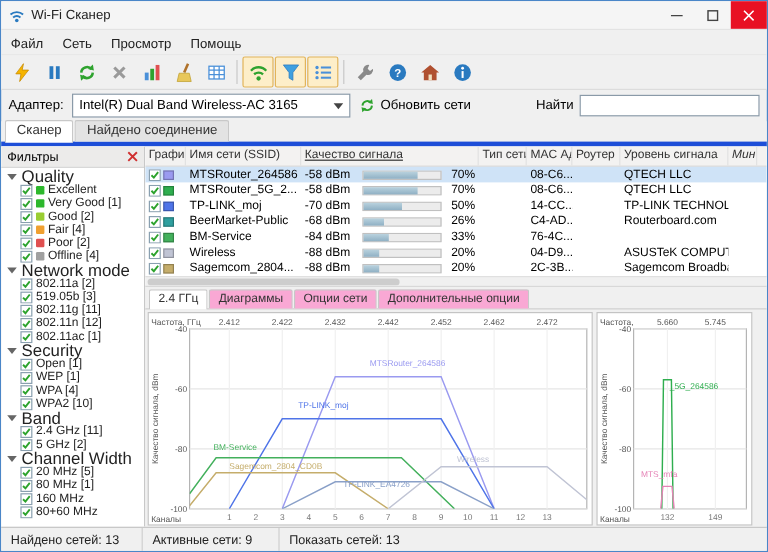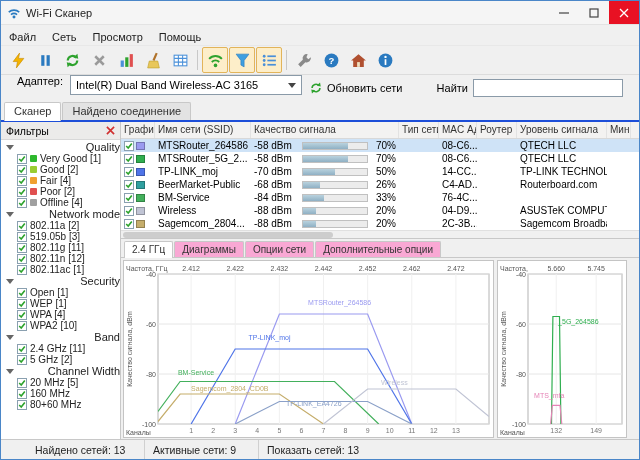--- a/index.html
+++ b/index.html
@@ -12,37 +12,37 @@
   .win-btn svg{width:10px;height:10px;}
   .win-btn.close{background:#e81123;}
   .menubar{height:20px;display:flex;align-items:flex-end;font-size:11px;background:#f0f0f0;flex:none;}
   .menu-item{padding:2px 8px;color:#222;}
   .toolbar{height:30px;display:flex;align-items:center;padding:0 4px;gap:1px;background:#f0f0f0;border-top:1px solid #e8e8e8;border-bottom:1px solid #dcdcdc;flex:none;}
   .tb-btn{width:26px;height:26px;display:flex;align-items:center;justify-content:center;border:1px solid transparent;border-radius:2px;}
   .tb-btn.active{background:#fdeec9;border-color:#e2b45a;}
   .tb-btn span{display:flex;}
   .tb-btn svg{width:17px;height:17px;}
   .tb-sep{width:1px;height:20px;background:#c8c8c8;margin:0 3px;}
-  .adapter-row{height:26px;display:flex;padding:0 16px;gap:7px;font-size:11px;flex:none;}
+  .adapter-row{height:26px;display:flex;align-items:center;padding:0 6px;gap:7px;font-size:11px;flex:none;}
   .select{width:232px;height:20px;background:#fff;border:1px solid #8a9aa8;display:flex;align-items:center;padding:0 5px;justify-content:space-between;}
   .sel-arrow{width:0;height:0;border-left:4px solid transparent;border-right:4px solid transparent;border-top:5px solid #444;}
   .refresh-net{display:flex;align-items:center;gap:4px;}
   .refresh-net svg{width:14px;height:14px;}
   .search-box{margin-left:auto;display:flex;align-items:center;gap:5px;}
   .search-input{width:150px;height:18px;border:1px solid #8a9aa8;background:#fff;font-size:11px;padding:0 3px;}
-  .main-tabs{height:21px;display:flex;align-items:flex-end;padding-left:3px;gap:1px;background:#f0f0f0;border-bottom:2px solid #1d4ed8;flex:none;}
+  .main-tabs{height:21px;display:flex;align-items:flex-end;padding-left:3px;gap:1px;background:#f0f0f0;border-bottom:4px solid #1d4ed8;flex:none;}
   .mtab{font-size:11px;padding:2px 9px 3px;background:#e3e3e3;border:1px solid #c8c8c8;border-bottom:none;border-radius:2px 2px 0 0;color:#333;white-space:nowrap;}
   .mtab.active{background:#fff;position:relative;top:1px;padding-bottom:4px;}
   .content{flex:1;display:flex;overflow:hidden;background:#f0f0f0;}
   .filters{width:120px;border-right:1px solid #c8c8c8;background:#fff;display:flex;flex-direction:column;flex:none;}
   .filters-header{height:18px;background:#ecebea;border-bottom:1px solid #d8d8d8;display:flex;align-items:center;padding:0 5px;font-size:10.5px;flex:none;}
   .filters-header .fh-label{flex:1;}
   .filters-header svg{width:9px;height:9px;}
   .tree{flex:1;overflow:hidden;padding-top:1px;}
-  .tgroup{height:12px;display:flex;align-items:center;gap:4px;padding-left:5px;font-size:11px;color:#222;justify-content:space-between;}
+  .tgroup{height:12px;display:flex;align-items:center;gap:4px;padding-left:5px;font-size:14px;color:#222;}
   .chev{width:0;height:0;border-left:4px solid transparent;border-right:4px solid transparent;border-top:5px solid #666;}
   .titem{height:11px;display:flex;align-items:center;gap:3px;padding-left:16px;font-size:10px;color:#222;white-space:nowrap;overflow:hidden;}
   .cb{width:10px;height:10px;background:#fff;border:1px solid #8aa0b0;display:inline-flex;align-items:center;justify-content:center;flex:none;}
   .chip{width:7px;height:7px;border-radius:1px;flex:none;}
   .right{flex:1;display:flex;flex-direction:column;overflow:hidden;}
   .nettable{height:117px;background:#fff;border-bottom:1px solid #c8c8c8;overflow:hidden;font-size:10px;flex:none;}
   .thead{display:flex;height:17px;background:#f3f2f1;border-bottom:1px solid #d8d8d8;}
   .th{padding:2px 3px;border-right:1px solid #e2e2e2;white-space:nowrap;overflow:hidden;color:#333;flex:none;}
   .tr{display:flex;height:13px;align-items:center;}
   .tr.selected{background:#cfe3f7;}
@@ -268,20 +268,29 @@
             <span class="chev"></span>
             <span>Quality</span>
           </div>
           <div class="titem">
             <span class="cb">
               <svg viewBox="0 0 10 10" width="8" height="8">
                 <polyline points="1.5,5 4,7.5 8.5,1.8" stroke="#2da32d" stroke-width="2" fill="none"></polyline>
               </svg>
             </span>
             <span class="chip" style="background:#2db82d"></span>
+            <span>Excellent</span>
+          </div>
+          <div class="titem">
+            <span class="cb">
+              <svg viewBox="0 0 10 10" width="8" height="8">
+                <polyline points="1.5,5 4,7.5 8.5,1.8" stroke="#2da32d" stroke-width="2" fill="none"></polyline>
+              </svg>
+            </span>
+            <span class="chip" style="background:#2db82d"></span>
             <span>Very Good [1]</span>
           </div>
           <div class="titem">
             <span class="cb">
               <svg viewBox="0 0 10 10" width="8" height="8">
                 <polyline points="1.5,5 4,7.5 8.5,1.8" stroke="#2da32d" stroke-width="2" fill="none"></polyline>
               </svg>
             </span>
             <span class="chip" style="background:#9acd32"></span>
             <span>Good [2]</span>
@@ -417,20 +426,28 @@
             <span class="chev"></span>
             <span>Channel Width</span>
           </div>
           <div class="titem">
             <span class="cb">
               <svg viewBox="0 0 10 10" width="8" height="8">
                 <polyline points="1.5,5 4,7.5 8.5,1.8" stroke="#2da32d" stroke-width="2" fill="none"></polyline>
               </svg>
             </span>
             <span>20 MHz [5]</span>
+          </div>
+          <div class="titem">
+            <span class="cb">
+              <svg viewBox="0 0 10 10" width="8" height="8">
+                <polyline points="1.5,5 4,7.5 8.5,1.8" stroke="#2da32d" stroke-width="2" fill="none"></polyline>
+              </svg>
+            </span>
+            <span>80 MHz [1]</span>
           </div>
           <div class="titem">
             <span class="cb">
               <svg viewBox="0 0 10 10" width="8" height="8">
                 <polyline points="1.5,5 4,7.5 8.5,1.8" stroke="#2da32d" stroke-width="2" fill="none"></polyline>
               </svg>
             </span>
             <span>160 MHz</span>
           </div>
           <div class="titem">
@@ -442,26 +459,26 @@
             <span>80+60 MHz</span>
           </div>
         </div>
     </div>
 
     <div class="right">
       <div class="nettable">
         <div class="thead">
             <span class="th" style="width: 34px;">График</span>
             <span class="th" style="width: 96px;">Имя сети (SSID)</span>
-            <span class="th" style="width: 148px;">Качество сигнала</span>
+            <span class="th" style="width: 148px; text-decoration: underline;">Качество сигнала</span>
             <span class="th" style="width: 40px;">Тип сети</span>
             <span class="th" style="width: 38px;">MAC Адрес</span>
             <span class="th" style="width: 40px;">Роутер</span>
             <span class="th" style="width: 90px;">Уровень сигнала</span>
-            <span class="th" style="width: 24px;">Мин</span>
+            <span class="th" style="width: 24px; font-style: italic;">Мин</span>
           </div>
         <div>
             <div class="tr selected">
               <span class="td" style="width:34px">
                 <span class="cb">
                   <svg viewBox="0 0 10 10" width="8" height="8">
                     <polyline points="1.5,5 4,7.5 8.5,1.8" stroke="#2da32d" stroke-width="2" fill="none"></polyline>
                   </svg>
                 </span>
                 <span class="swatch" style="background:#9a9af0"></span>
@@ -716,18 +733,18 @@
               </g>
               <text x="60.1" y="63.0" font-size="7" fill="#2fae4f">_5G_264586</text>
               <text x="36.1" y="136.8" font-size="7" fill="#e583b6">MTS_mfa</text>
             </svg></div>
       </div>
     </div>
 
   </div>
 
   <div class="statusbar">
-    <div class="sb-cell" style="width:118px;margin-left:26px;">Найдено сетей: 13</div>
+    <div class="sb-cell" style="width:118px;">Найдено сетей: 13</div>
     <div class="sb-cell" style="width:114px;">Активные сети: 9</div>
     <div class="sb-cell" style="flex:1;border-right:none;">Показать сетей: 13</div>
   </div>
 
 </div>
 
 </body></html>

